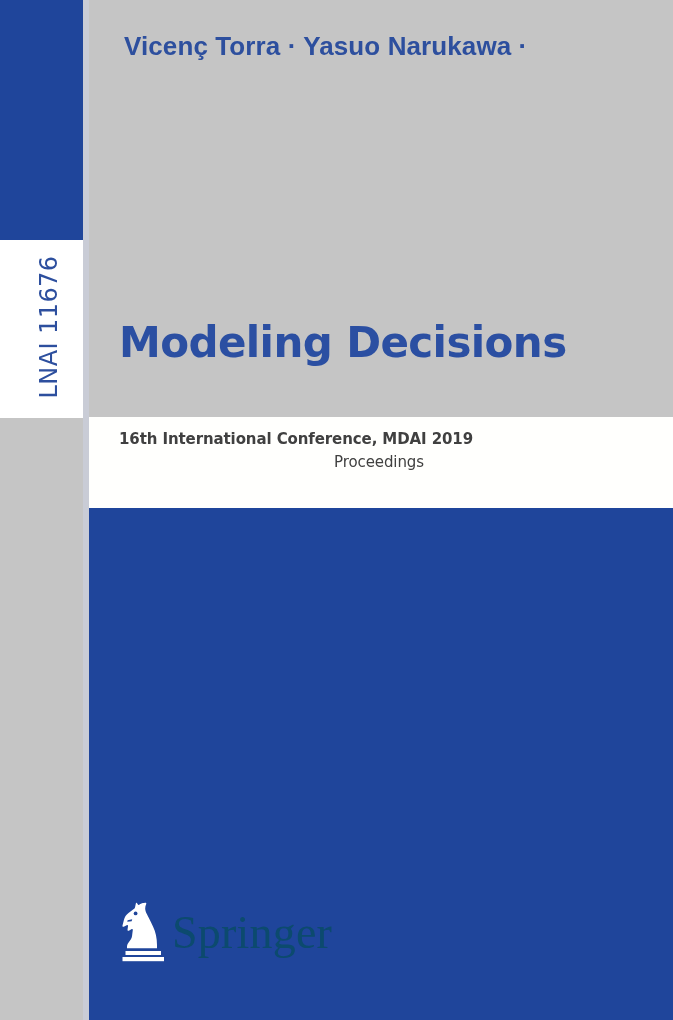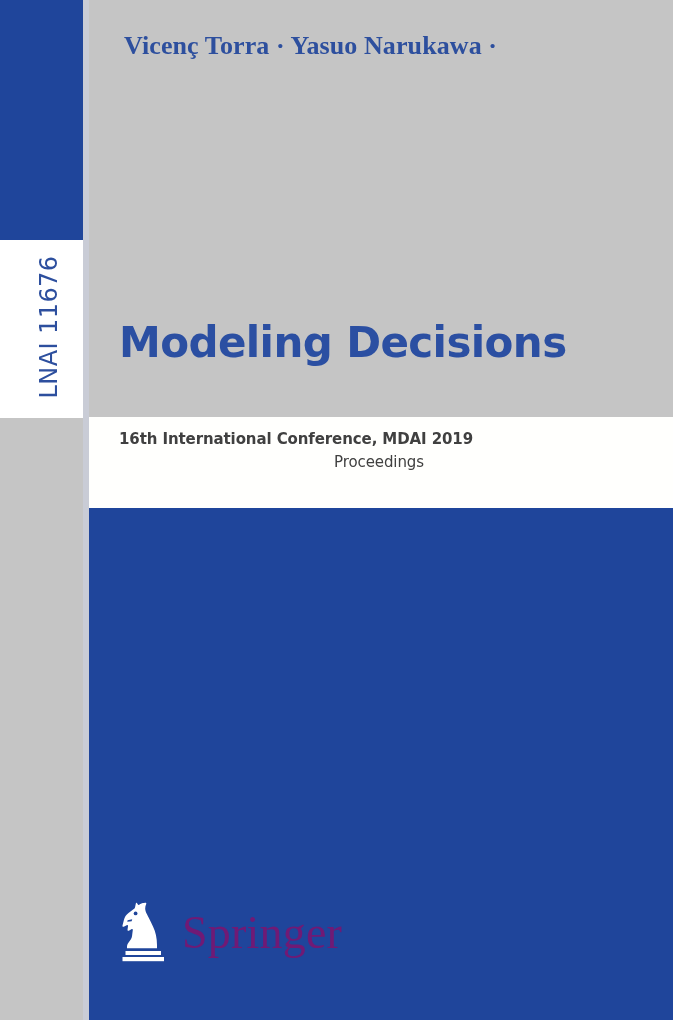--- a/index.html
+++ b/index.html
@@ -62,21 +62,21 @@
     background: #c5c5c5;
   }
 
   
   .editors {
     position: absolute;
     left: 124px;
     top: 28px;
     width: 520px;
     color: #2d4f9e;
-    font-family: Liberation Serif, serif;
+    font-family: Liberation Sans, sans-serif;
     font-weight: bold;
     font-size: 26px;
     line-height: 1.42;
     letter-spacing: 0.1px;
   }
   .editors .eline { display: block; white-space: nowrap; }
 
   
   .spine-label {
     position: absolute;
@@ -134,26 +134,25 @@
     height: 64px;
     display: flex;
     align-items: flex-end;
   }
   .springer-mark {
     width: 54px;
     height: 64px;
     display: block;
   }
   .springer-word {
-    color: #701a75;
+    color: #0c4a6e;
     font-family: "Liberation Serif", serif;
     font-size: 46px;
     line-height: 1;
     letter-spacing: 0.2px;
-    margin-left: 10px;
     position: relative;
     top: -7px;
   }
 </style>
 </head>
 <body>
 
 <div class="cover">
 
   <div class="bg-gray-full"></div>

